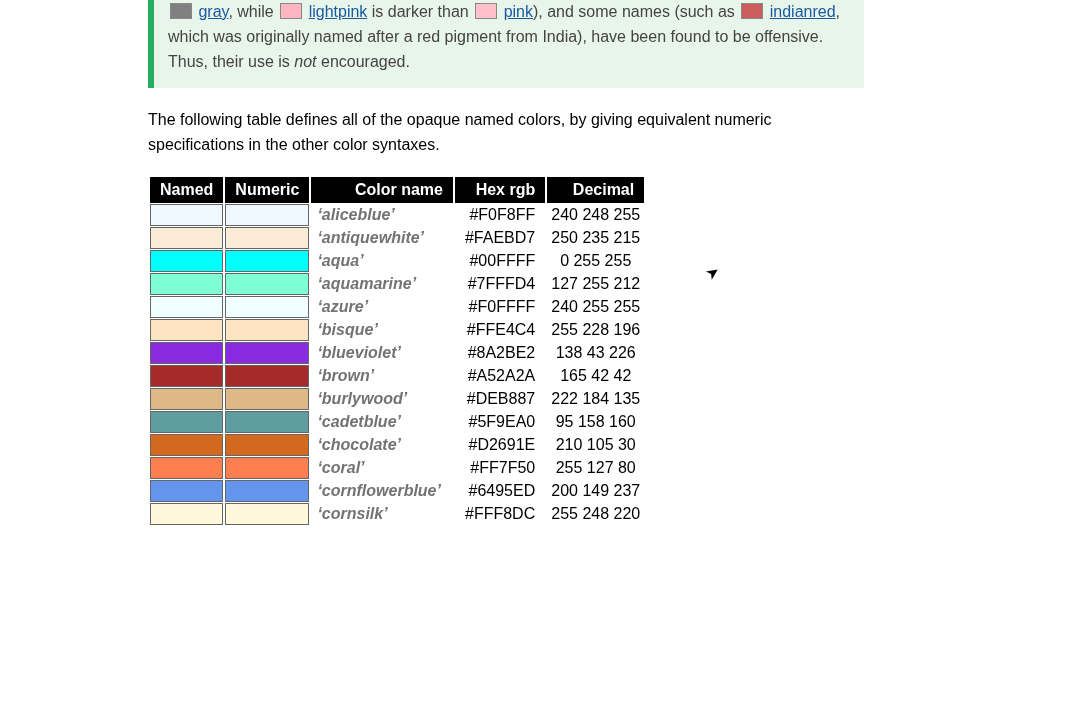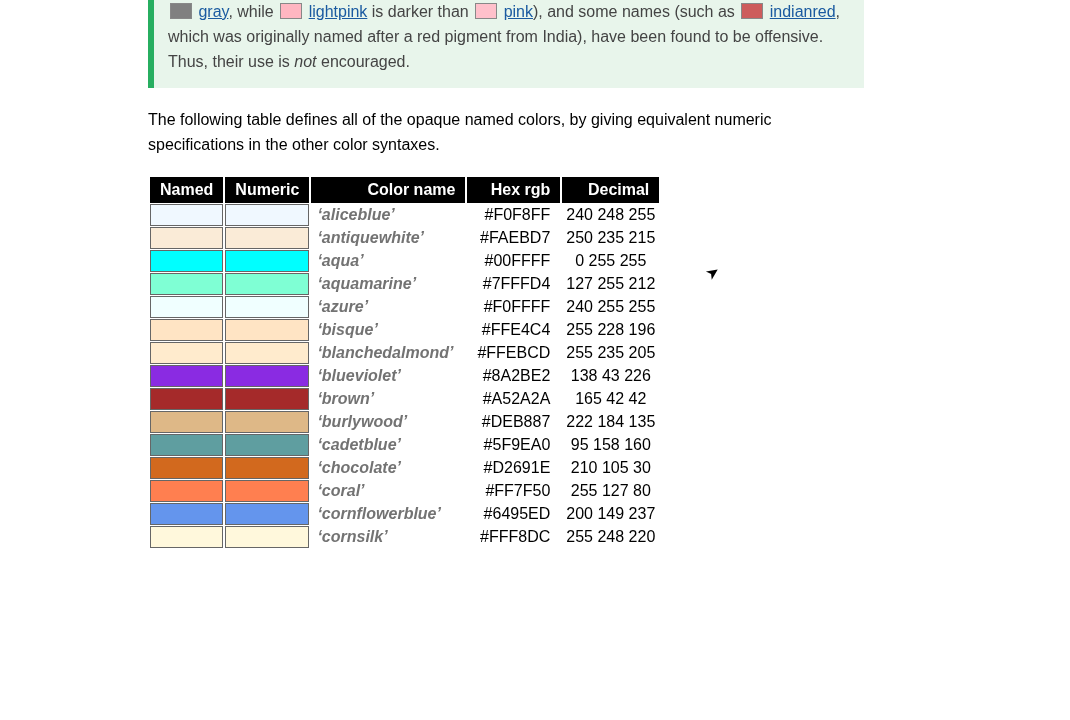--- a/index.html
+++ b/index.html
@@ -151,27 +151,20 @@
           <td class="decimal">240 255 255</td>
         </tr>
         <tr>
           <td class="named-swatch" style="background: rgb(255, 228, 196);"></td>
           <td class="numeric-swatch" style="background: rgb(255, 228, 196);"></td>
           <td class="colorname">‘bisque’</td>
           <td class="hex">#FFE4C4</td>
           <td class="decimal">255 228 196</td>
         </tr>
         <tr>
-          <td class="named-swatch" style="background: rgb(255, 235, 205);"></td>
-          <td class="numeric-swatch" style="background: rgb(255, 235, 205);"></td>
-          <td class="colorname">‘blanchedalmond’</td>
-          <td class="hex">#FFEBCD</td>
-          <td class="decimal">255 235 205</td>
-        </tr>
-        <tr>
           <td class="named-swatch" style="background: rgb(138, 43, 226);"></td>
           <td class="numeric-swatch" style="background: rgb(138, 43, 226);"></td>
           <td class="colorname">‘blueviolet’</td>
           <td class="hex">#8A2BE2</td>
           <td class="decimal">138 43 226</td>
         </tr>
         <tr>
           <td class="named-swatch" style="background: rgb(165, 42, 42);"></td>
           <td class="numeric-swatch" style="background: rgb(165, 42, 42);"></td>
           <td class="colorname">‘brown’</td>

